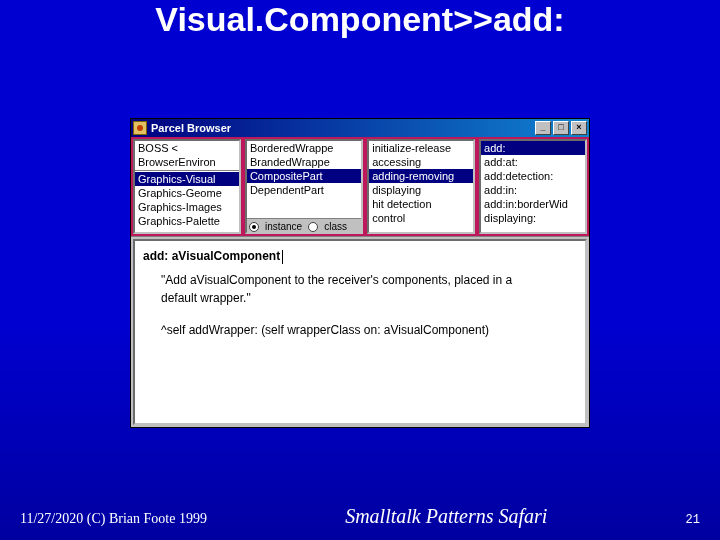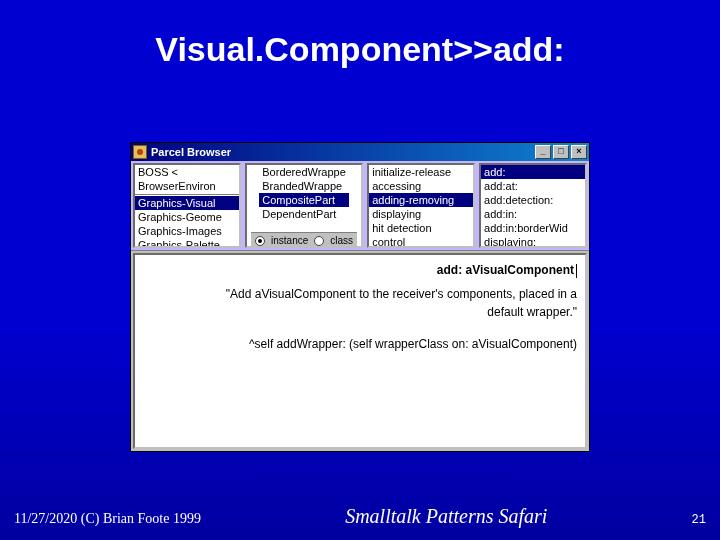--- a/index.html
+++ b/index.html
@@ -8,28 +8,27 @@
     background: linear-gradient(to bottom, #0000d0 0%, #0000d0 60%, #0000a0 100%);
     font-family: Arial, Helvetica, sans-serif;
     position: relative;
     overflow: hidden;
   }
   .slide-title {
     color: #fff;
     font-size: 34px;
     font-weight: bold;
     text-align: center;
-    padding-top: 30px;
     padding-bottom: 20px;
     font-family: Arial, sans-serif;
   }
   .window {
     position: absolute;
     left: 130px;
-    top: 142px;
+    top: 118px;
     width: 460px;
     height: 310px;
     background: #c0c0c0;
     border: 1px solid #000;
     display: flex;
     flex-direction: column;
     font-size: 11px;
   }
   .titlebar {
     height: 18px;
@@ -63,22 +62,22 @@
     margin-left: 2px;
     font-size: 9px;
     line-height: 10px;
     text-align: center;
     color: #000;
     font-family: Arial, sans-serif;
     cursor: default;
   }
   .browser-top {
     display: flex;
-    height: 90px;
-    background: #c4b5fd;
+    height: 100px;
+    background: #be185d;
     border-bottom: 1px solid #808080;
   }
   .pane {
     flex: 1;
     background: #fff;
     border: 2px inset #c0c0c0;
     margin: 2px;
     overflow: hidden;
     font-size: 11px;
     line-height: 14px;
@@ -113,33 +112,32 @@
     flex: 1;
     background: #fff;
     border: 2px inset #c0c0c0;
     margin: 2px;
     padding: 6px 8px;
     font-size: 12px;
     line-height: 18px;
     color: #000;
     font-family: Arial, sans-serif;
     overflow: hidden;
-    text-align: right;
   }
   .code-area .sig { font-weight: bold; }
   .code-area .caret {
     display:inline-block; width:1px; height:14px; background:#000; vertical-align:middle; margin-left:2px;
   }
   .footer {
     position: absolute;
     left: 0; right: 0; bottom: 12px;
     display: flex;
     color: #fff;
     font-size: 14px;
-    padding: 0 14px;
+    padding: 0 20px;
     align-items: baseline;
   }
   .footer .left { font-family: "Times New Roman", serif; font-size: 14px; }
   .footer .center { flex:1; text-align:center; font-style: italic; font-family: "Times New Roman", serif; font-size: 20px; }
   .footer .right { font-family: Liberation Mono, monospace; font-size: 12px; }
 </style>
 </head>
 <body>
 
 <div class="slide-title">Visual.Component&gt;&gt;add:</div>
@@ -161,21 +159,21 @@
         <div class="item">BOSS  &lt;</div>
         <div class="item">BrowserEnviron</div>
         <div class="hr"></div>
         <div class="item sel">Graphics-Visual</div>
         <div class="item">Graphics-Geome</div>
         <div class="item">Graphics-Images</div>
         <div class="item">Graphics-Palette</div>
       </div>
     </div>
 
-    <div class="pane" style="flex:1.1;align-items:center;">
+    <div class="pane" style="flex:1.1;">
       <div class="pane-list">
         <div class="item">BorderedWrappe</div>
         <div class="item">BrandedWrappe</div>
         <div class="item sel">CompositePart</div>
         <div class="item">DependentPart</div>
       </div>
       <div class="radio-row">
         <span class="radio on"></span>
         <span>instance</span>
         <span class="radio"></span>

